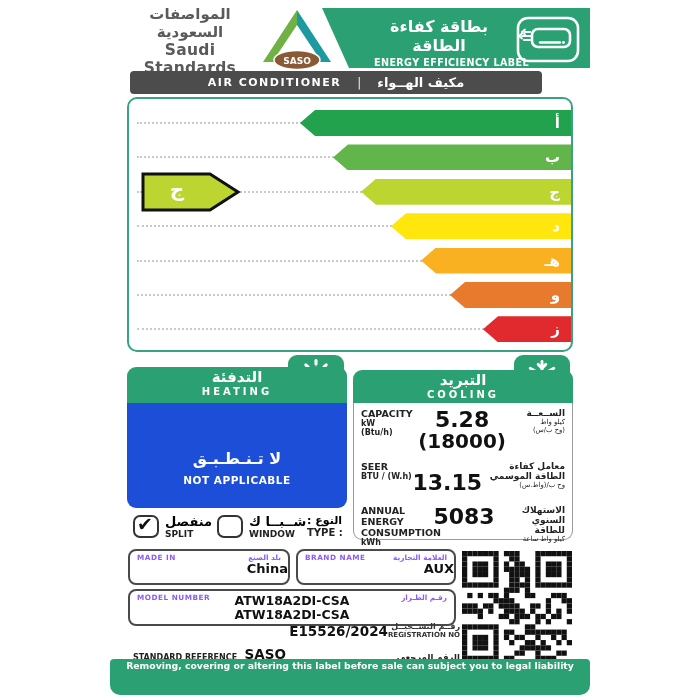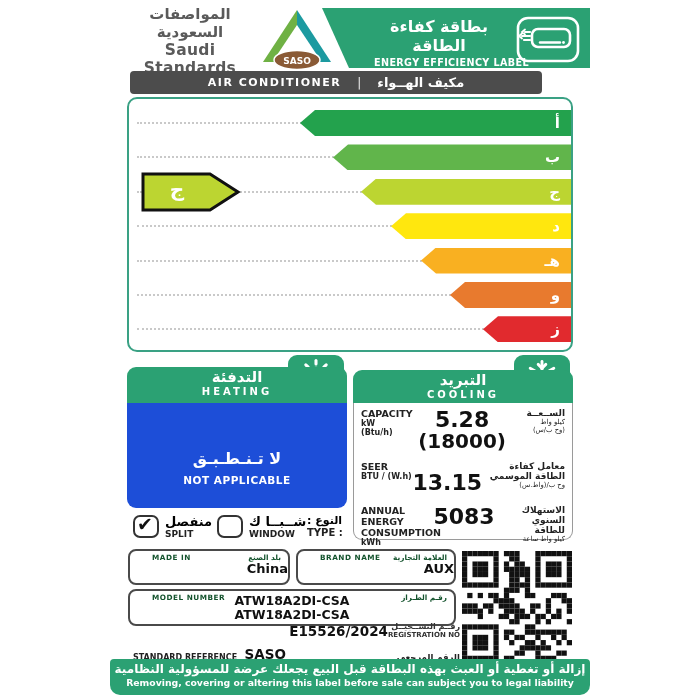--- a/index.html
+++ b/index.html
@@ -60,21 +60,21 @@
   
   .type-row { position:absolute; left:17px; top:509px; width:228px; height:34px; }
   .tgroup { position:absolute; display:flex; align-items:center; gap:6px; }
   .checkbox { width:26px; height:23px; border:2px solid #333; border-radius:7px; background:#fff; position:relative; }
   .checkbox .mark { position:absolute; left:2px; top:-4px; font-size:19px; font-weight:bold; color:#111; }
   .tlabels .ar { font-size:13px; font-weight:bold; direction:rtl; text-align:left; }
   .tlabels .en { font-size:9px; font-weight:bold; color:#222; }
 
   
   .ibox { position:absolute; border:2px solid #4a4a4a; border-radius:8px; background:#fff; }
-  .ibox .lrow { display:flex; justify-content:space-between; padding:2px 7px 0 22px; color:#14532d; }
+  .ibox .lrow { display:flex; justify-content:space-between; padding:2px 7px 0 7px; color:#8b5cf6; }
   .ibox .lrow .en { font-size:7.3px; font-weight:bold; letter-spacing:.5px; }
   .ibox .lrow .ar { font-size:7.3px; font-weight:bold; direction:rtl; }
   .ibox .val { text-align:right; font-size:13px; font-weight:bold; color:#111; margin-top:-1px; }
   .model-vals { position:absolute; left:0; right:0; top:3px; text-align:center; font-size:12.5px; font-weight:bold; color:#111; line-height:1.15; }
 
   .qr { position:absolute; left:352px; top:546px; width:110px; height:110px; background:#fff; }
 
   .reg-row { position:absolute; left:150px; top:617px; width:200px; display:flex; justify-content:flex-end; align-items:center; gap:0; }
   .reg-row .val { font-size:13.5px; font-weight:bold; color:#111; }
   .reg-labels { text-align:right; color:#333; }
@@ -570,17 +570,16 @@
     </span>
   </div>
 
   <div class="std-row">
     <span class="en">STANDARD REFERENCE NO</span>
     <span class="val">SASO 2663/2021</span>
     <span class="ar">الرقم المرجعي للمواصفة</span>
   </div>
 
   <div class="footer">
-    <div class="ar">إزالة أو تغطية أو العبث بهذه البطاقة قبل البيع يجعلك عرضة للمسؤولية النظامية</div>
     <div class="en">Removing, covering or altering this label before sale can subject you to legal liability</div>
   </div>
 
 </div>
 
 </body></html>

